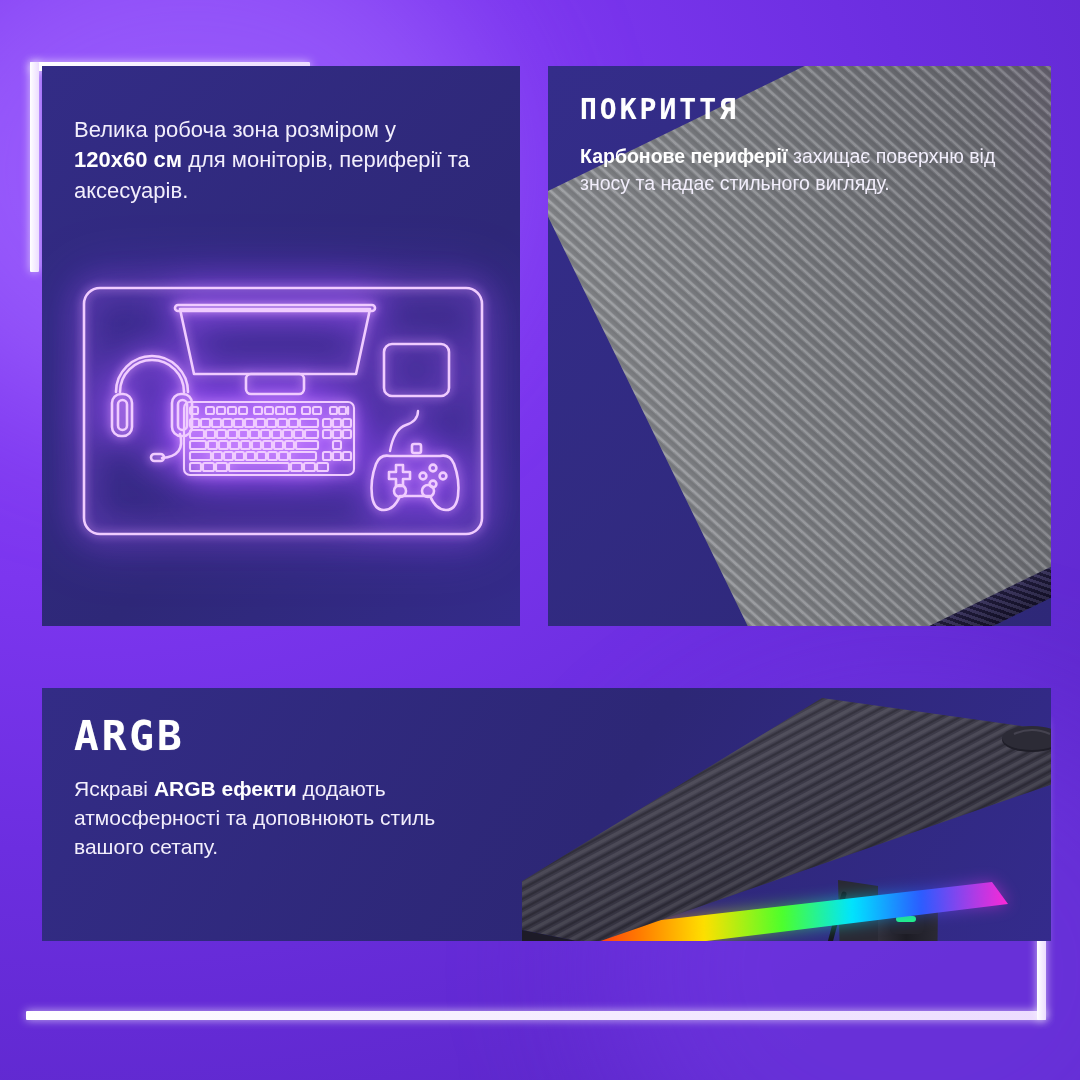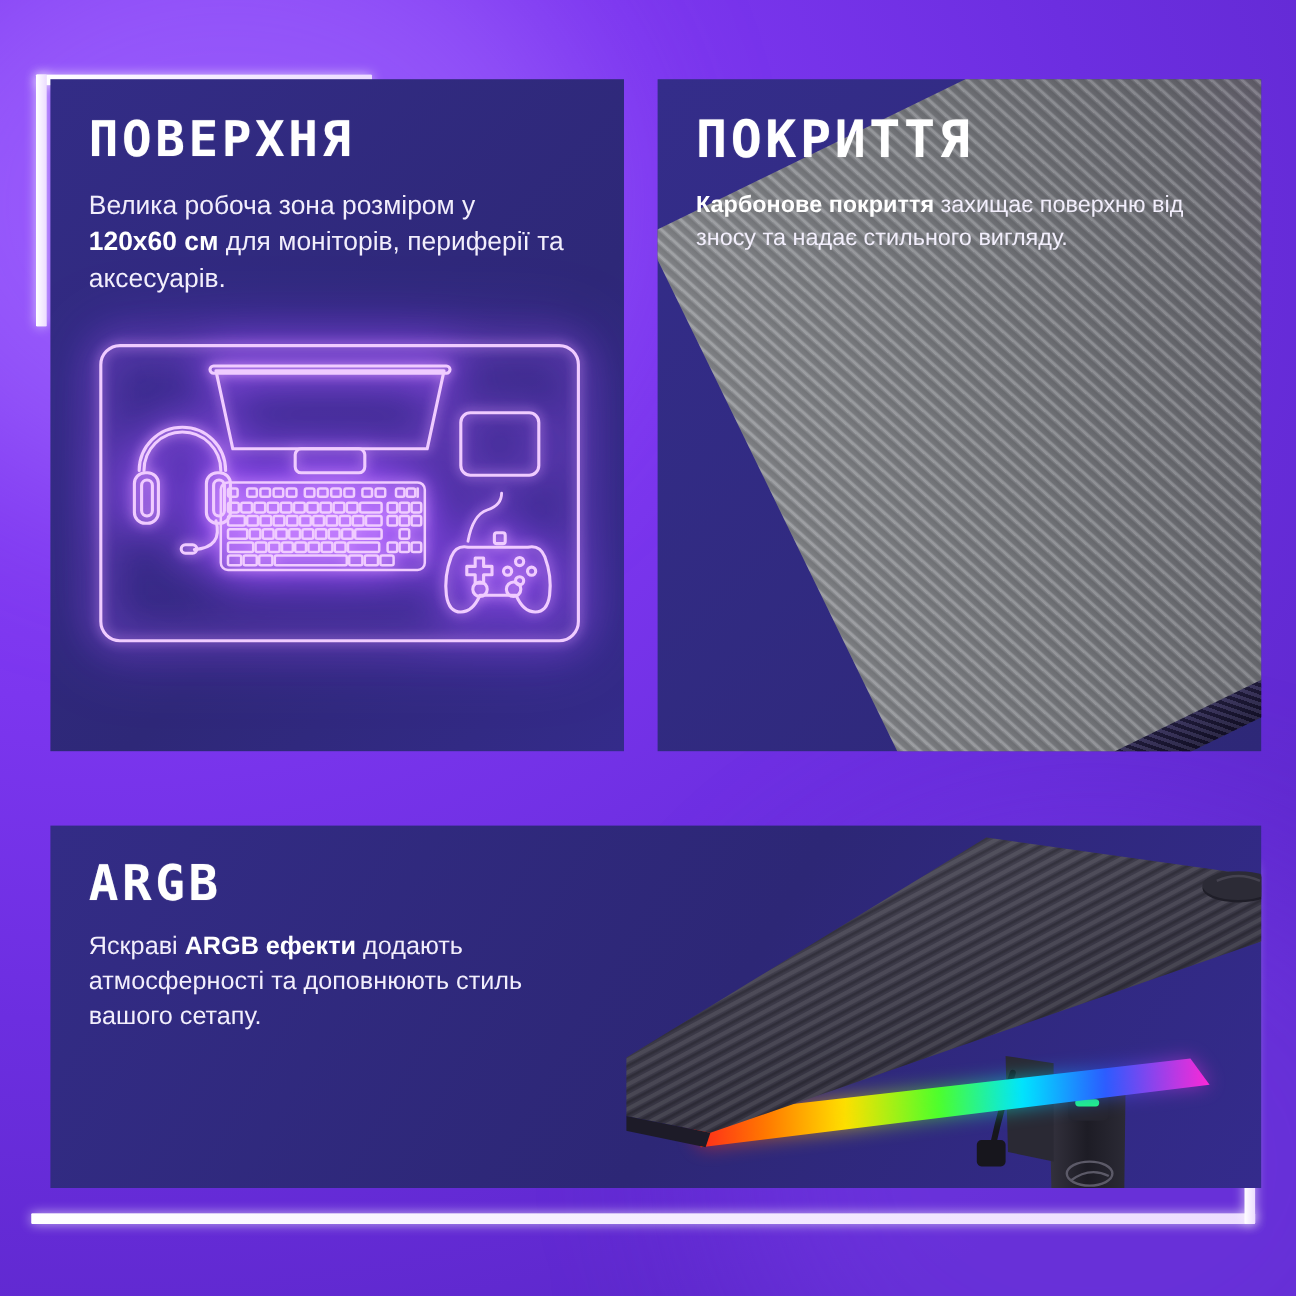--- a/index.html
+++ b/index.html
@@ -28,39 +28,39 @@
   .br-br .v{right:12px;top:0;width:9px;height:300px;}
   .br-br2{right:22px;bottom:60px;width:1020px;height:10px;}
   .br-br2 .h{right:12px;bottom:0;width:1020px;height:9px;}
 
   
   .card{position:absolute;overflow:hidden;background:#2f2a7e;}
   #card-surface{left:42px;top:66px;width:478px;height:560px;
     background:linear-gradient(135deg,#332c86 0%,#2e2878 60%,#342b8a 100%);}
   #card-coating{left:548px;top:66px;width:503px;height:560px;
     background:linear-gradient(135deg,#342d8a 0%,#2e2878 100%);}
-  #card-argb{left:42px;top:688px;width:1009px;height:302px;
+  #card-argb{left:42px;top:688px;width:1009px;height:253px;
     background:linear-gradient(120deg,#332c86 0%,#2d2776 55%,#342b8c 100%);}
 
   .card-inner{position:relative;z-index:6;}
   .headline{
     font-family:"DejaVu Sans Mono","Liberation Mono",monospace;
     font-weight:700;color:#ffffff;letter-spacing:3px;
     text-transform:uppercase;line-height:1;
     text-shadow:0 0 1px rgba(255,255,255,.4);
   }
   .desc{color:#f2eefc;line-height:1.38;font-weight:400;}
   .desc b{font-weight:700;color:#ffffff;}
 
   #card-surface .card-inner{padding:30px 34px 0 32px;}
   #card-surface .headline{font-size:41px;}
   #card-surface .desc{font-size:22px;margin-top:19px;max-width:400px;}
 
   #card-coating .card-inner{padding:30px 34px 0 32px;}
-  #card-coating .headline{font-size:43px;}
+  #card-coating .headline{font-size:28px;}
   #card-coating .desc{font-size:19.5px;margin-top:19px;max-width:460px;}
 
   #card-argb .card-inner{padding:28px 34px 0 32px;}
   #card-argb .headline{font-size:41px;}
   #card-argb .desc{font-size:21px;margin-top:18px;max-width:400px;}
 
   
   .neon-wrap{position:absolute;left:26px;top:210px;width:430px;height:270px;z-index:5;}
   .neon-wrap svg{filter:drop-shadow(0 0 5px #d99bff) drop-shadow(0 0 14px #b163ff) drop-shadow(0 0 26px #8c3dff);}
 
@@ -96,21 +96,20 @@
   </div>
   <div class="bracket br-br2">
     <span class="h"></span>
   </div>
   <div class="bracket br-br">
     <span class="v"></span>
   </div>
 
   <div class="card" id="card-surface">
     <div class="card-inner">
-      <div class="headline">ПОВЕРХНЯ</div>
       <div class="desc">
         <span>Велика робоча зона розміром у </span><b>120x60 см</b><span> для моніторів, периферії та аксесуарів.</span>
       </div>
     </div>
 
     <div class="neon-wrap">
       <svg viewBox="0 0 430 270" width="430" height="270" fill="none" stroke="#f0ccff" stroke-width="2.6" stroke-linejoin="round" stroke-linecap="round">
 
         <rect x="16" y="12" width="398" height="246" rx="16"></rect>
 
@@ -230,21 +229,21 @@
   </div>
 
   <div class="card" id="card-coating">
     <div class="carbon2">
       <div class="carbon-face"></div>
       <div class="carbon-edge"></div>
     </div>
     <div class="card-inner">
       <div class="headline">ПОКРИТТЯ</div>
       <div class="desc">
-        <b>Карбонове покриття</b><span> захищає поверхню від зносу та надає стильного вигляду.</span>
+        <b>Карбонове периферії</b><span> захищає поверхню від зносу та надає стильного вигляду.</span>
       </div>
     </div>
   </div>
 
   <div class="card" id="card-argb">
     <div class="desk3">
       <svg viewBox="0 0 600 400" width="600" height="400">
         <defs>
           <linearGradient id="topg" x1="0" y1="0" x2="0.8" y2="1">
             <stop offset="0" stop-color="#4c4a58"></stop>

